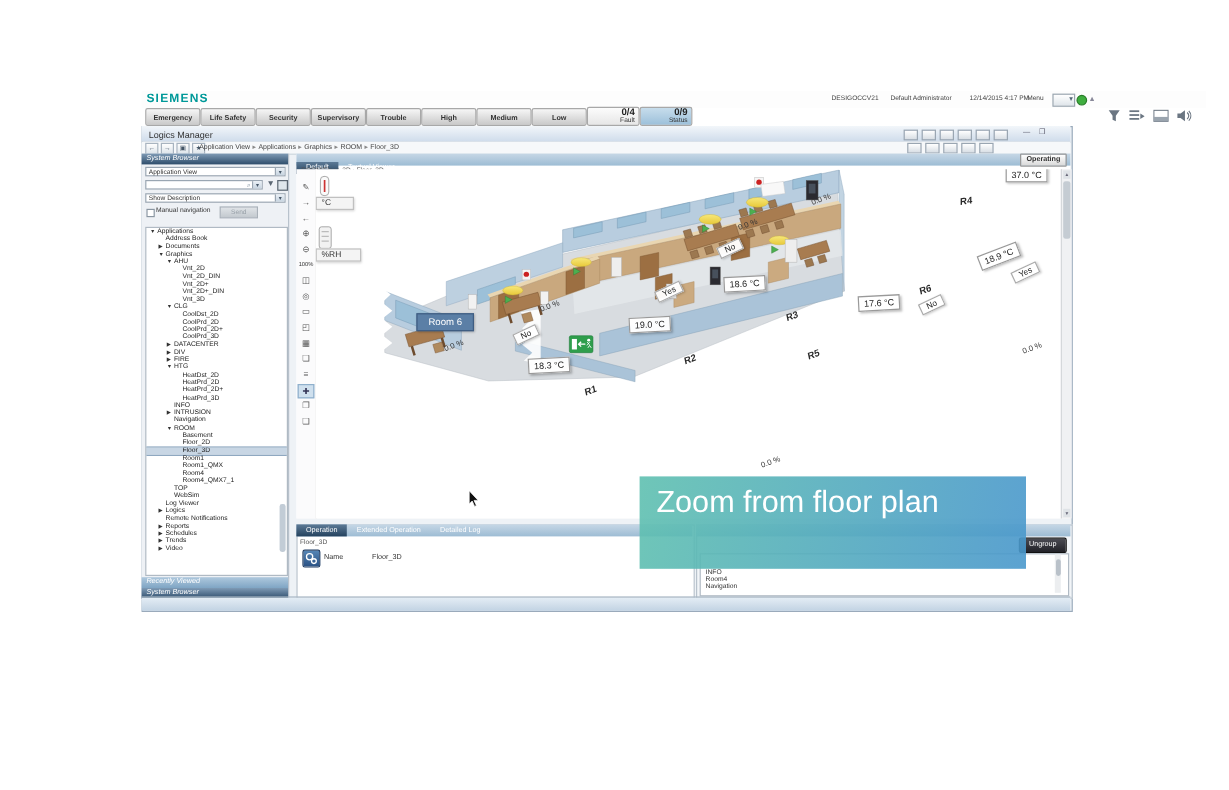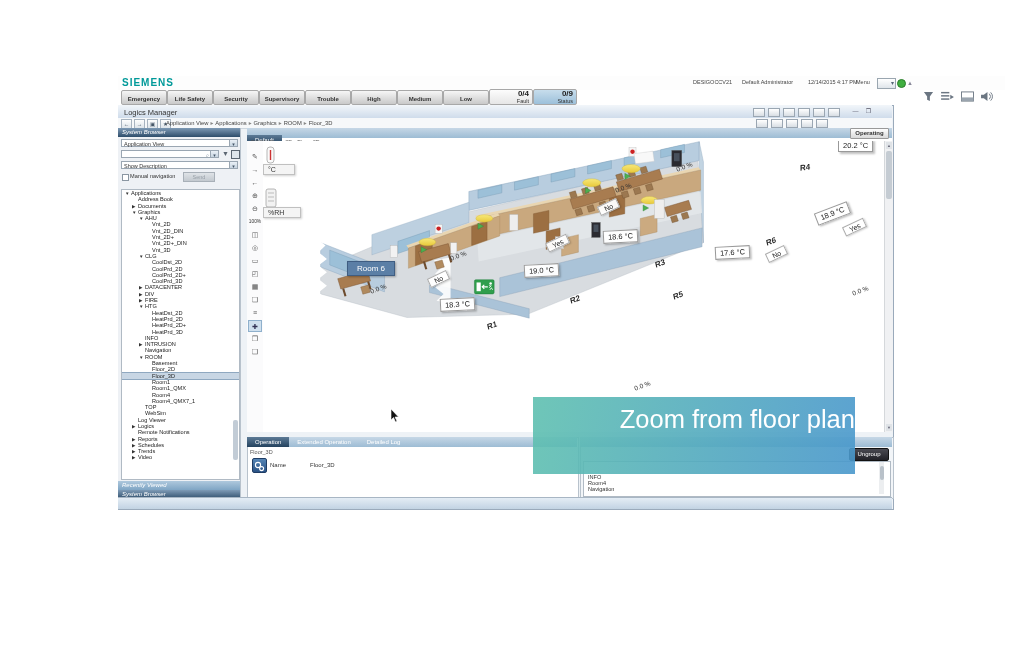--- a/index.html
+++ b/index.html
@@ -67,21 +67,21 @@
   .unitbox{background:#f4f4f4;border:0.5px solid #c0c0c0;box-shadow:1px 1px 2px rgba(0,0,0,.18);font-size:7px;color:#333;padding:1px 4px;}
   
   .fl-temp{position:absolute;background:rgba(255,255,255,.96);border:0.5px solid #999;box-shadow:1.5px 1.5px 2px rgba(0,0,0,.25);font-size:7.5px;color:#222;padding:1px 4px;white-space:nowrap;}
   .fl-tag{position:absolute;background:rgba(255,255,255,.96);border:0.5px solid #aaa;box-shadow:1px 1px 2px rgba(0,0,0,.2);font-size:7px;color:#222;padding:0.5px 5px;white-space:nowrap;}
   .fl-pct{position:absolute;font-size:6.5px;color:#333;white-space:nowrap;}
   .fl-room{position:absolute;font-size:8px;font-weight:bold;color:#2a2a2a;white-space:nowrap;}
   .fl-badge{position:absolute;background:#5b7fa6;border:0.5px solid #3f5d82;color:#fff;font-size:8px;padding:2px 9px;white-space:nowrap;box-shadow:1px 1px 2px rgba(0,0,0,.3);}
   
   #overlay{left:533px;top:397px;width:322px;height:77px;
     background:linear-gradient(100deg,rgba(95,192,176,.9),rgba(74,152,204,.9));
-    color:#fff;font-size:25.5px;line-height:29px;padding:8px 0 0 14px;box-sizing:border-box;text-align:right;}
+    color:#fff;font-size:25.5px;line-height:29px;padding:8px 0 0 14px;box-sizing:border-box;}
   
   #bl-pane{left:247px;top:437px;width:330px;height:60px;background:#fff;border:0.5px solid #b8c2cc;}
   #bl-tabs{left:247px;top:437px;width:330px;height:10px;background:linear-gradient(#c6d7e6,#9dbcd4);display:flex;}
   #bl-obj{left:250px;top:449px;font-size:5.5px;color:#555;}
   #gearbtn{left:252px;top:458px;width:13px;height:13px;border-radius:2px;background:linear-gradient(#5585b5,#2a5285);border:0.5px solid #1e3c64;}
   #bl-name{left:270px;top:462px;font-size:6px;color:#333;}
   #bl-val{left:310px;top:462px;font-size:6px;color:#333;}
   #br-pane{left:580px;top:437px;width:312px;height:60px;background:#f2f5f8;border:0.5px solid #b8c2cc;}
   #br-hdr{left:580px;top:437px;width:312px;height:10px;background:linear-gradient(#c6d7e6,#9dbcd4);}
   #ungroup{left:849px;top:448px;width:38px;height:11px;background:linear-gradient(#4a4a52,#222228);border:0.5px solid #111;border-radius:2px;color:#fff;font-size:6px;line-height:11px;text-align:center;}
@@ -422,21 +422,21 @@
         <div class="fl-pct" style="left: 187px; top: 111px; transform: rotate(-20deg);">0.0 %</div>
         <div class="fl-pct" style="left: 352px; top: 43px; transform: rotate(-20deg);">0.0 %</div>
         <div class="fl-pct" style="left: 413px; top: 22px; transform: rotate(-20deg);">0.0 %</div>
         <div class="fl-pct" style="left: 589px; top: 146px; transform: rotate(-20deg);">0.0 %</div>
         <div class="fl-pct" style="left: 371px; top: 241px; transform: rotate(-20deg);">0.0 %</div>
         <div class="fl-temp" style="left: 177px; top: 157px; transform: rotate(-3deg);">18.3 °C</div>
         <div class="fl-temp" style="left: 261px; top: 123px; transform: rotate(-3deg);">19.0 °C</div>
         <div class="fl-temp" style="left: 340px; top: 89px; transform: rotate(-3deg);">18.6 °C</div>
         <div class="fl-temp" style="left: 452px; top: 105px; transform: rotate(-3deg);">17.6 °C</div>
         <div class="fl-temp" style="left: 552px; top: 66px; transform: rotate(-21deg);">18.9 °C</div>
-        <div class="fl-temp" style="left: 575px; top: -2px; transform: rotate(0deg);">20.2 °C</div>
+        <div class="fl-temp" style="left: 575px; top: -2px; transform: rotate(0deg);">37.0 °C</div>
         <div class="fl-tag" style="left: 165px; top: 133px; transform: rotate(-25deg);">No</div>
         <div class="fl-tag" style="left: 283px; top: 97px; transform: rotate(-25deg);">Yes</div>
         <div class="fl-tag" style="left: 335px; top: 61px; transform: rotate(-25deg);">No</div>
         <div class="fl-tag" style="left: 503px; top: 108px; transform: rotate(-25deg);">No</div>
         <div class="fl-tag" style="left: 580px; top: 81px; transform: rotate(-25deg);">Yes</div>
         <div class="fl-room" style="left: 224px; top: 180px; transform: rotate(-20deg) skewX(-8deg);">R1</div>
         <div class="fl-room" style="left: 307px; top: 154px; transform: rotate(-20deg) skewX(-8deg);">R2</div>
         <div class="fl-room" style="left: 392px; top: 118px; transform: rotate(-20deg) skewX(-8deg);">R3</div>
         <div class="fl-room" style="left: 537px; top: 22px; transform: rotate(-8deg) skewX(-8deg);">R4</div>
         <div class="fl-room" style="left: 410px; top: 150px; transform: rotate(-20deg) skewX(-8deg);">R5</div>

